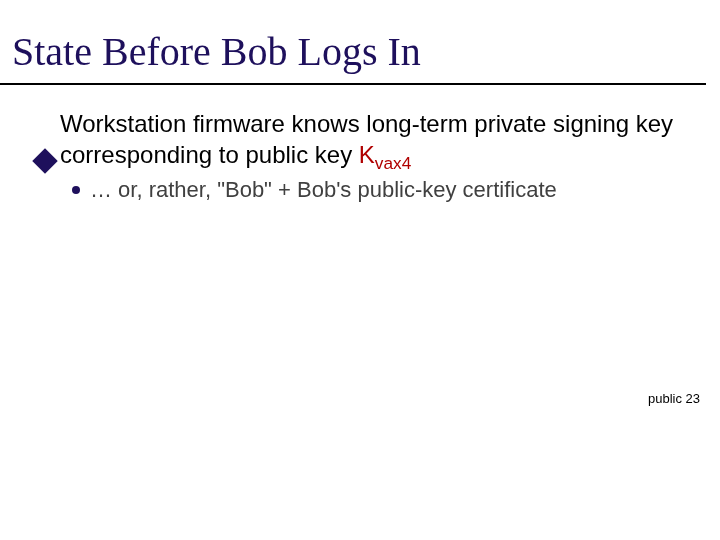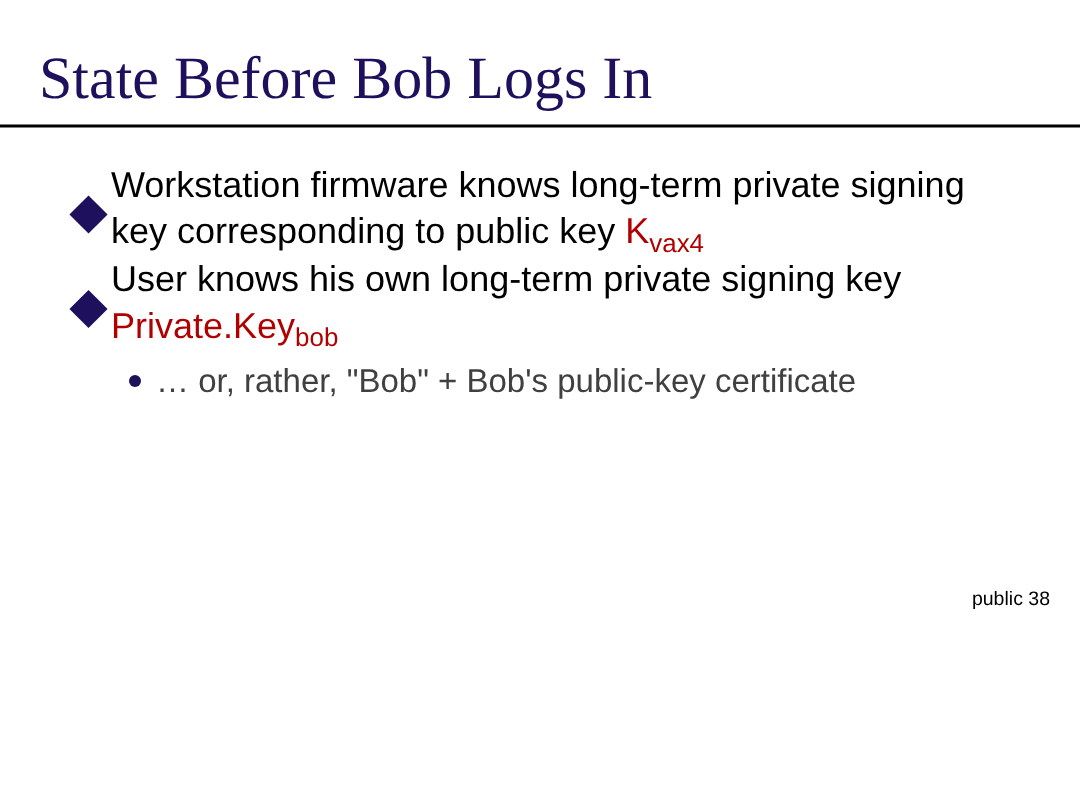--- a/index.html
+++ b/index.html
@@ -10,21 +10,21 @@
     background: #fff;
     font-family: Arial, Helvetica, sans-serif;
     color: #000;
     overflow: hidden;
   }
   .slide {
     position: relative;
     width: 720px;
     height: 420px;
     box-sizing: border-box;
-    padding: 28px 46px 0 46px;
+    padding: 28px 46px 0 32px;
   }
   .title {
     font-family: "Times New Roman", Times, serif;
     font-size: 40px;
     color: #1e105c;
     margin: 0 0 8px -20px;
     font-weight: 400;
   }
   .rule {
     border: none;
@@ -32,21 +32,21 @@
     margin: 0 -46px 24px -46px;
     width: 720px;
     position: relative;
     left: 0;
   }
   .bullets {
     margin-left: 4px;
   }
   .b1 {
     display: flex;
-    align-items: center;
+    align-items: flex-end;
     margin-bottom: 2px;
   }
   .b1 .marker {
     flex: 0 0 auto;
     width: 18px;
     height: 18px;
     background: #1e105c;
     transform: rotate(45deg);
     margin: 6px 6px 0 0;
   }
@@ -99,32 +99,26 @@
 
   <div class="bullets">
 
     <div class="b1">
       <div class="marker"></div>
       <div class="text">
         <span>Workstation firmware knows long-term private signing key corresponding to public key </span><span class="key"><span>K</span><sub>vax4</sub></span>
       </div>
     </div>
 
-    <div class="b1">
-      <div class="marker"></div>
-      <div class="text">
-        <span>User knows his own long-term private signing key </span><span class="key"><span>Private.Key</span><sub>bob</sub></span>
-      </div>
-    </div>
 
 
     <div class="b2">
       <div class="dot"></div>
       <div class="text">… or, rather, "Bob" + Bob's public-key certificate</div>
     </div>
 
   </div>
 
   <div class="footer">
-    <span>public </span><span>38</span>
+    <span>public </span><span>23</span>
   </div>
 
 </div>
 
 </body></html>

